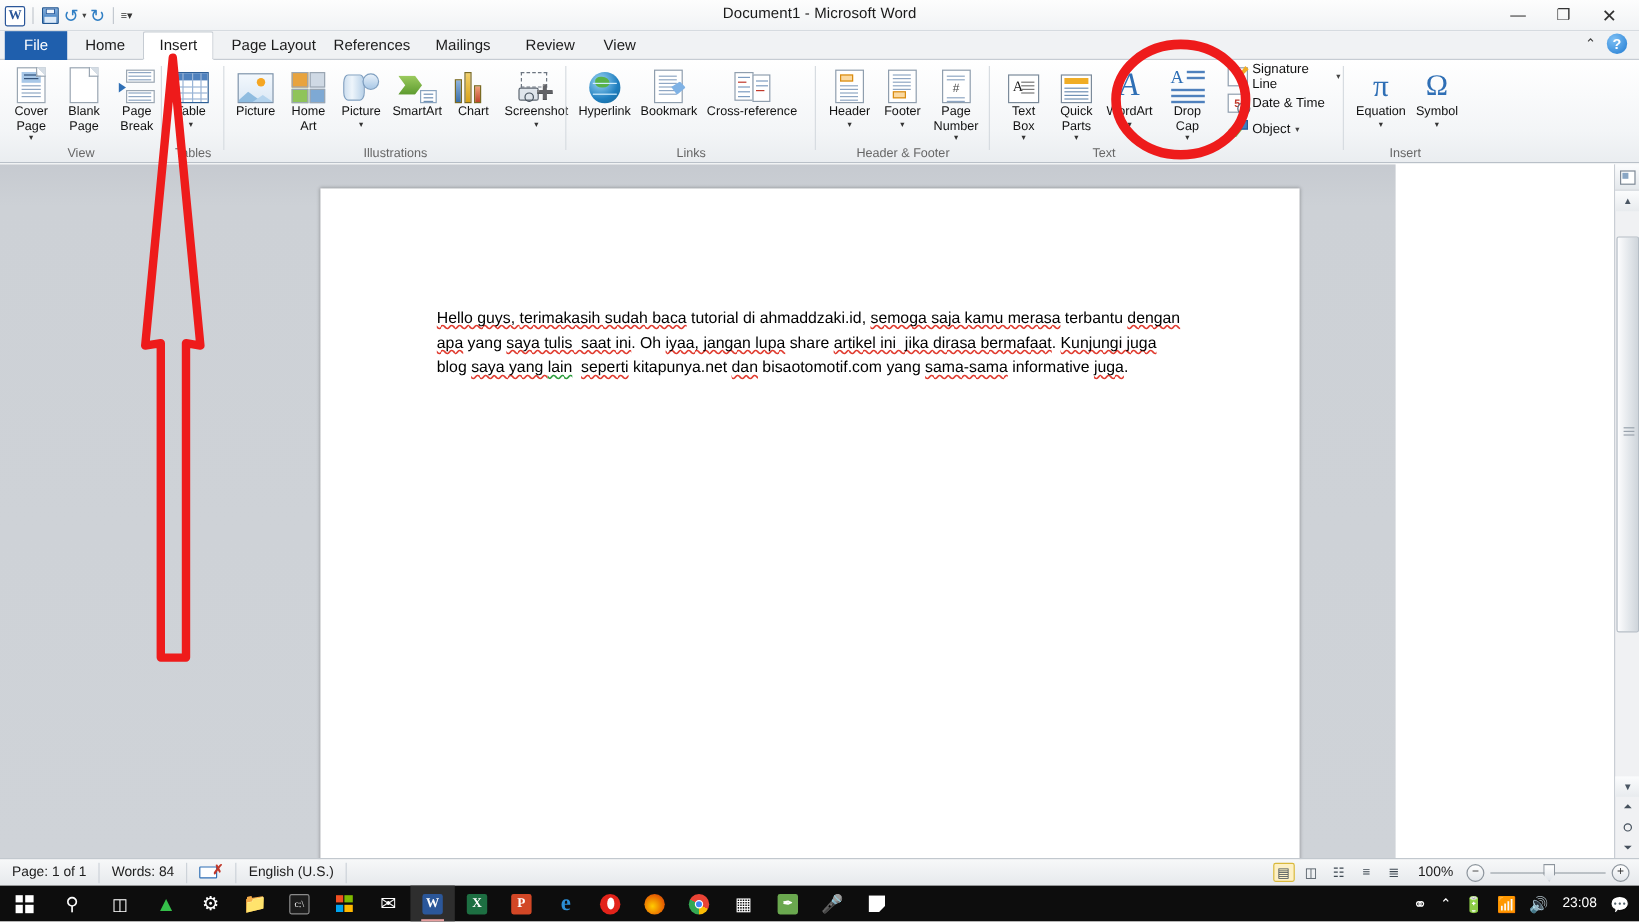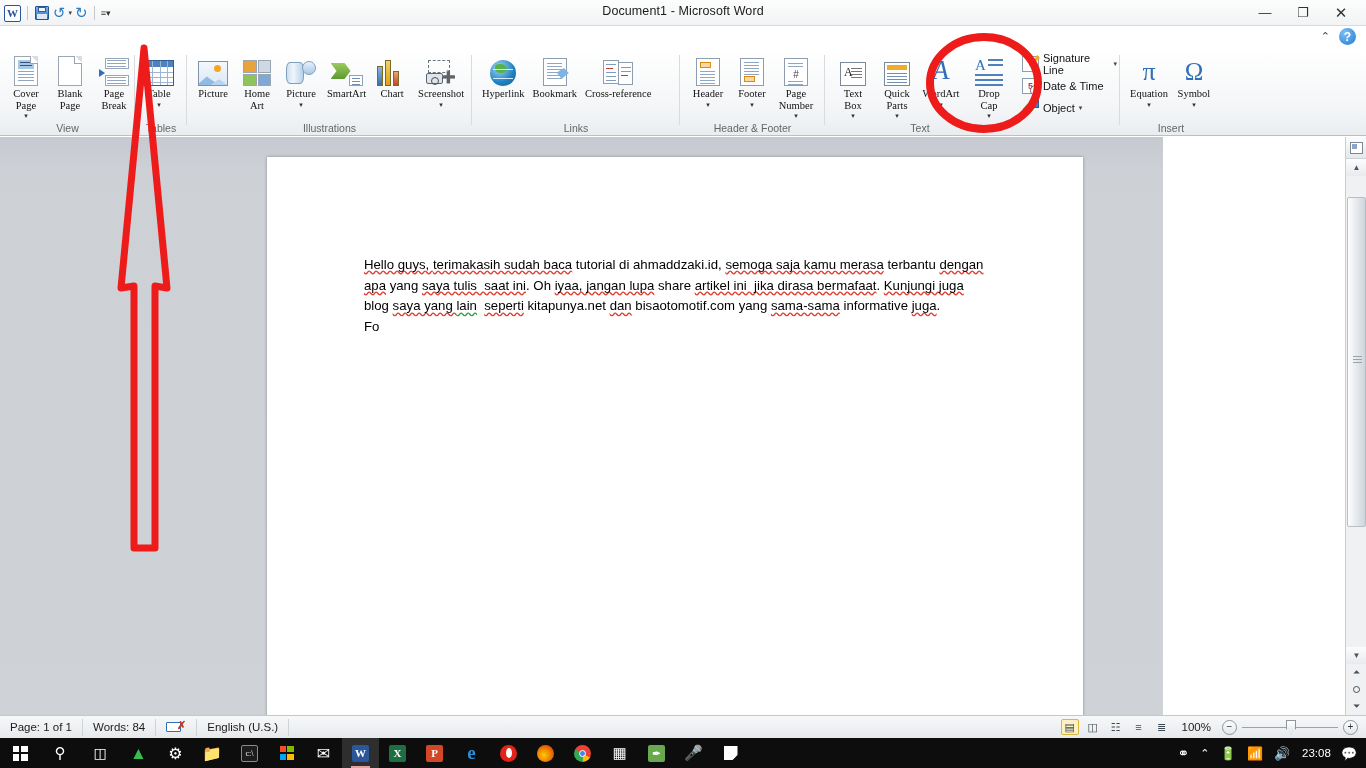--- a/index.html
+++ b/index.html
@@ -75,21 +75,21 @@
     position:absolute; bottom:2px; left:0; width:100%; text-align:center;
     font-size:10.5px; color:#666;
   }
   .rgroup .gdiv{ position:absolute; right:0; top:5px; height:70px; width:1px; background:#d7dce1;}
 
   .bigbtn{
     width:auto; min-width:44px; padding:2px 4px; display:flex; flex-direction:column;
     align-items:center; text-align:center; font-size:10.5px; color:#111; line-height:11.5px;
   }
   .bigbtn .ic{ height:32px; display:flex; align-items:flex-end; justify-content:center; margin-bottom:2px;}
-  .bigbtn .cap{ white-space:pre-line;font-family:Liberation Serif, serif; }
+  .bigbtn .cap{ white-space:pre-line; }
   .bigbtn .dd{ font-size:7px; color:#333; line-height:7px; margin-top:1px;}
 
   .smallbtn{
     display:flex; align-items:center; gap:4px; height:20px; padding:0 3px;
     font-size:11px; color:#111;
   }
   .smallbtn .ic{ width:17px;height:17px;display:flex;align-items:center;justify-content:center;}
 
   
   .pagefile{ width:24px;height:30px;background:#fff;border:1px solid #9aa6b2; position:relative;}
@@ -288,20 +288,30 @@
       <span class="qatdrop">≡▾</span>
     </div>
     <div class="wintitle">Document1  -  Microsoft Word</div>
     <div class="winbtns">
       <div class="winbtn">—</div>
       <div class="winbtn">❐</div>
       <div class="winbtn close">✕</div>
     </div>
   </div>
 
+  <div class="tabstrip">
+    <div class="tab file" style="left:4px;">File</div>
+    <div class="tab" style="left:58px;">Home</div>
+    <div class="tab active" style="left:119px;">Insert</div>
+    <div class="tab" style="left:180px;">Page Layout</div>
+    <div class="tab" style="left:265px;">References</div>
+    <div class="tab" style="left:350px;">Mailings</div>
+    <div class="tab" style="left:425px;">Review</div>
+    <div class="tab" style="left:490px;">View</div>
+  </div>
   <div class="ribbon-toggle">⌃</div>
   <div class="ribbon-help">?</div>
 
   <div class="ribbon">
 
     <div class="rgroup" style="left:0px; width:135px;">
       <div class="gitems" style="left:4px;">
         <div class="bigbtn">
           <div class="ic">
               <div class="pagefile">
@@ -620,21 +630,20 @@
         </div>
       </div>
       <div class="glabel">Insert</div>
     </div>
   </div>
 
   <div class="workarea">
     <div class="page">
       <div class="doctext">
         <span class="sq">Hello guys, </span><span class="sq">terimakasih sudah baca</span><span> tutorial di ahmaddzaki.id, </span><span class="sq">semoga saja kamu merasa</span><span> terbantu </span><span class="sq">dengan apa</span><span> yang </span><span class="sq">saya tulis&nbsp; saat ini</span><span>. Oh </span><span class="sq">iyaa, jangan lupa</span><span> share </span><span class="sq">artikel ini&nbsp; jika dirasa bermafaat</span><span>. </span><span class="sq">Kunjungi juga</span><span> blog </span><span class="sq">saya yang </span><span class="sqg">lain</span><span>&nbsp; </span><span class="sq">seperti</span><span> kitapunya.net </span><span class="sq">dan</span><span> bisaotomotif.com yang </span><span class="sq">sama-sama</span><span> informative </span><span class="sq">juga</span><span>.</span>
-        <div>Fo</div>
       </div>
     </div>
   </div>
 
   <div class="vscroll">
     <div class="vs-ruler">
         <div class="r"></div>
       </div>
     <div class="vs-btn">▲</div>
     <div class="vs-thumb">

